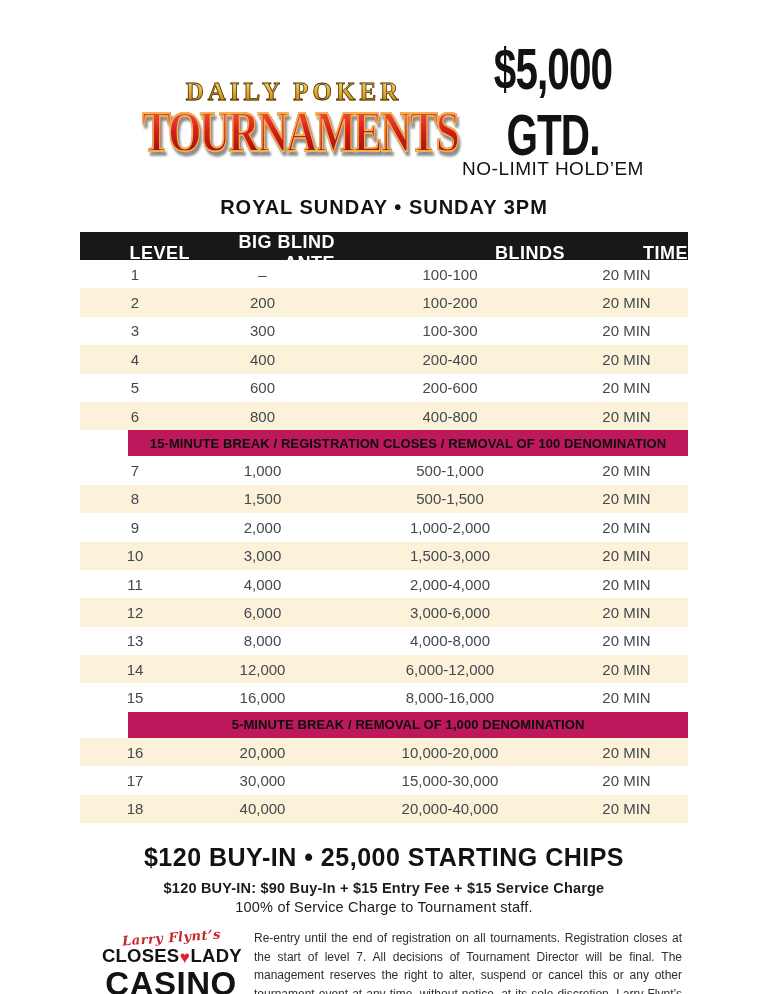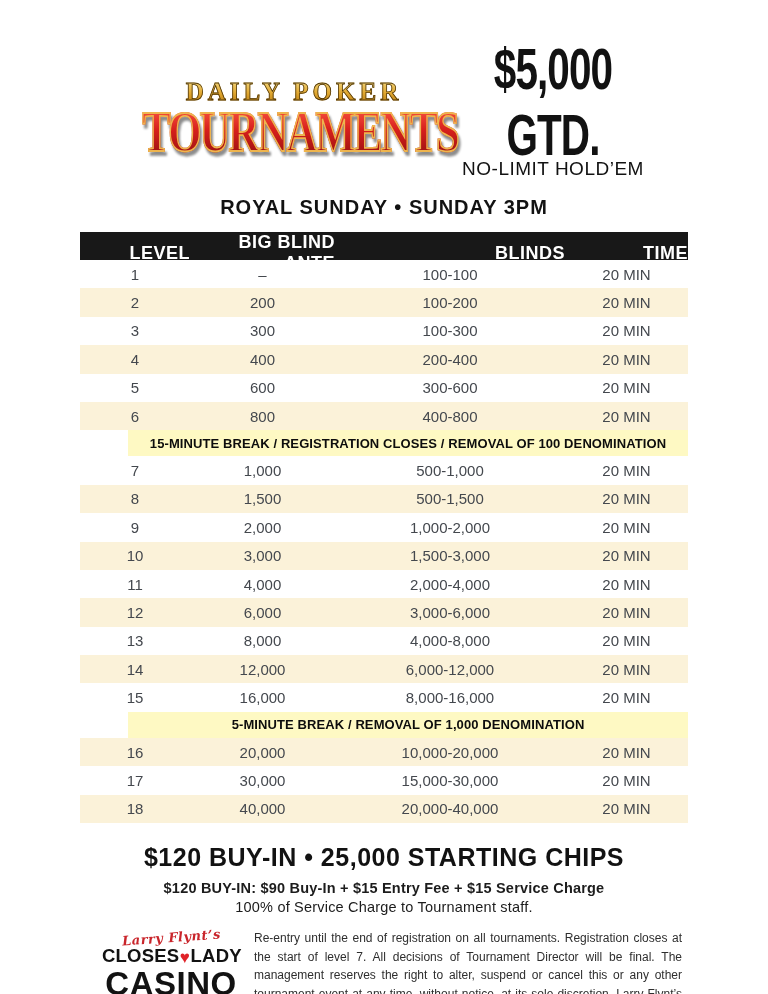--- a/index.html
+++ b/index.html
@@ -49,21 +49,21 @@
     display:grid; grid-template-columns:110px 145px 230px 123px;
     background:#181818; color:#fff; height:28px; align-items:center;
   }
   .thead div { text-align:right; font-size:18px; font-weight:700; letter-spacing:0.5px; }
   .trow {
     display:grid; grid-template-columns:110px 145px 230px 123px;
     height:28.4px; align-items:center; background:#fff;
   }
   .trow.cream { background:#fbf2d9; }
   .trow .cell { text-align:center; font-size:15px; color:#44484e; }
-  .brow { background:#fef9c3; height:26px; display:flex; align-items:center; justify-content:center;margin-left:48px; }
+  .brow { background:#be185d; height:26px; display:flex; align-items:center; justify-content:center;margin-left:48px; }
   .break-label { font-size:13px; font-weight:700; color:#0d0d0d; letter-spacing:0.1px; }
 
   
   .buyin-title { text-align:center; margin-top:20px; font-weight:700; font-size:25px; letter-spacing:0.5px; color:#121212; }
   .buyin-detail { text-align:center; margin-top:8px; font-size:14.5px; font-weight:700; color:#1c1c1c; letter-spacing:0.2px; }
   .buyin-note { text-align:center; margin-top:3px; font-size:14.5px; font-weight:500; color:#1c1c1c; letter-spacing:0.2px; }
 
   
   .bottom { display:flex; padding:14px 30px 0 46px; align-items:flex-start; }
   .casino-logo { width:138px; text-align:center; line-height:1; flex-shrink:0; }
@@ -129,21 +129,21 @@
     <div class="trow cream">
       <div class="cell">4</div>
       <div class="cell">400</div>
       <div class="cell">200-400</div>
       <div class="cell">20 MIN</div>
     </div>
 
     <div class="trow">
       <div class="cell">5</div>
       <div class="cell">600</div>
-      <div class="cell">300-600</div>
+      <div class="cell">200-600</div>
       <div class="cell">20 MIN</div>
     </div>
 
     <div class="trow cream">
       <div class="cell">6</div>
       <div class="cell">800</div>
       <div class="cell">400-800</div>
       <div class="cell">20 MIN</div>
     </div>
 

